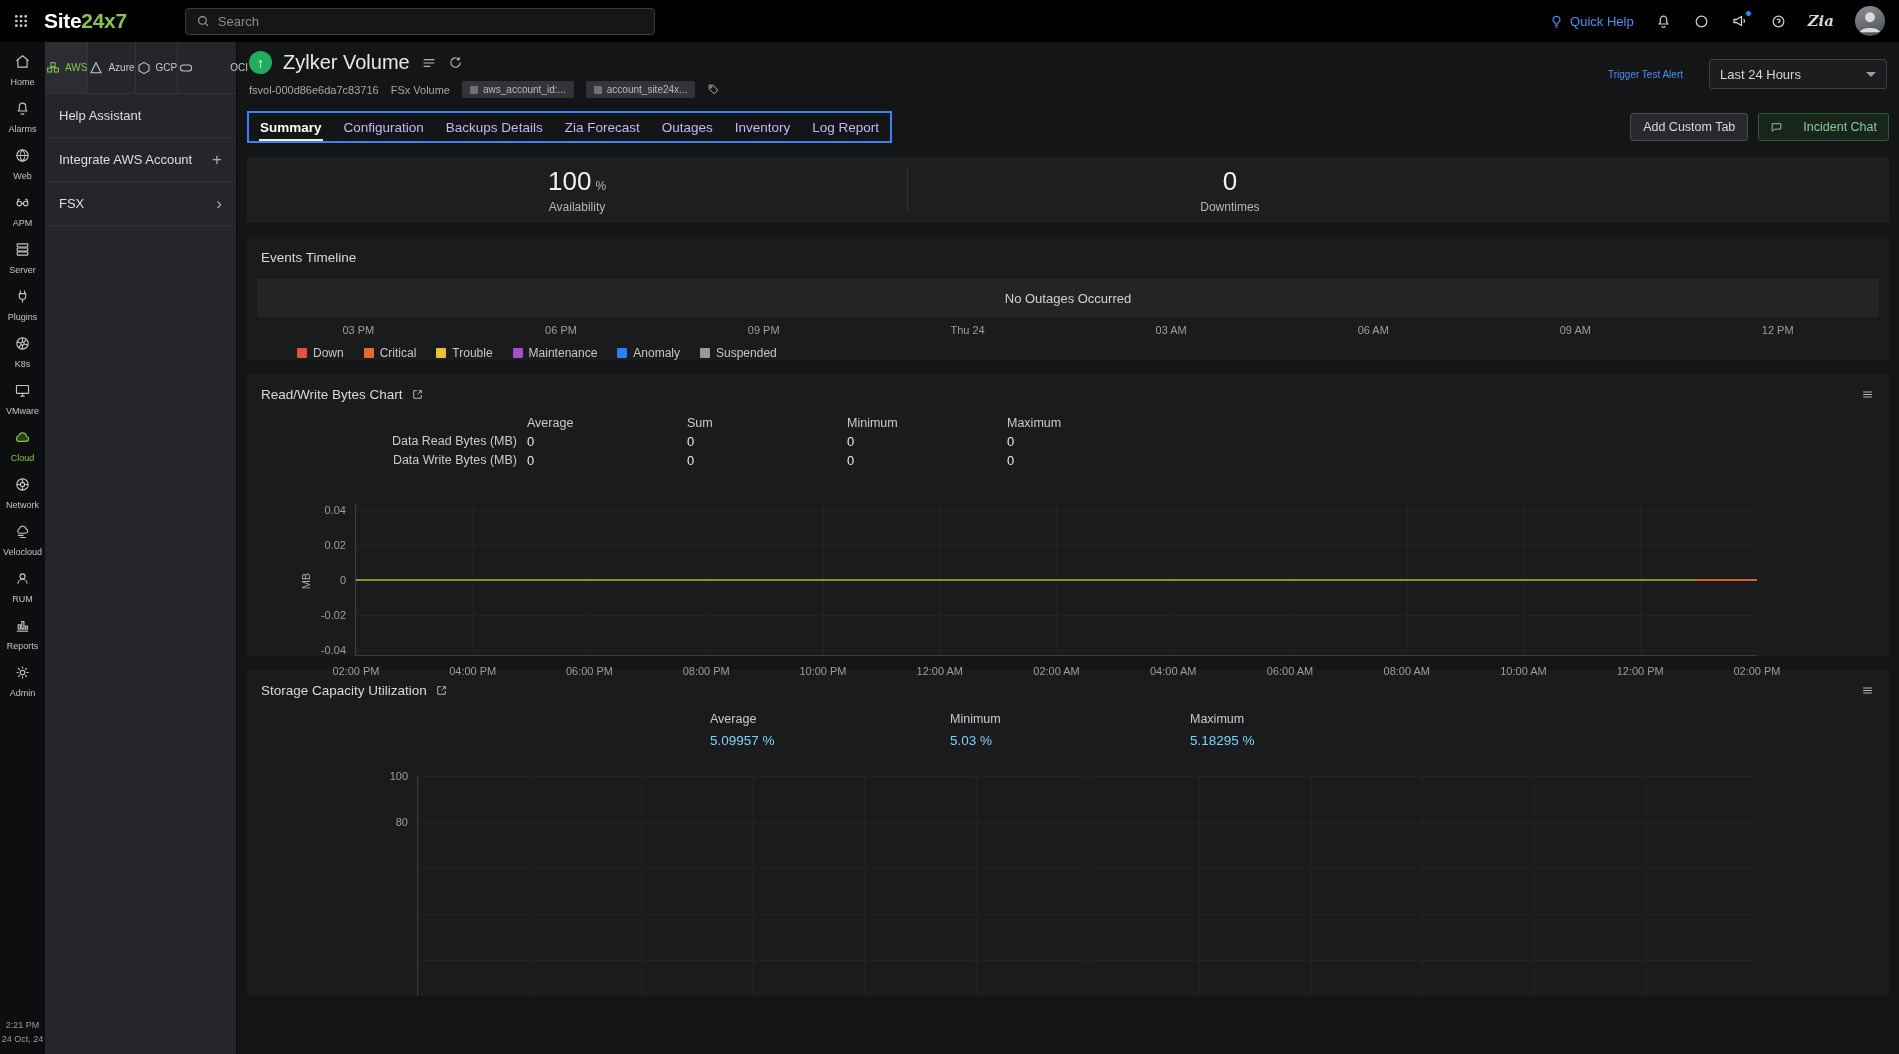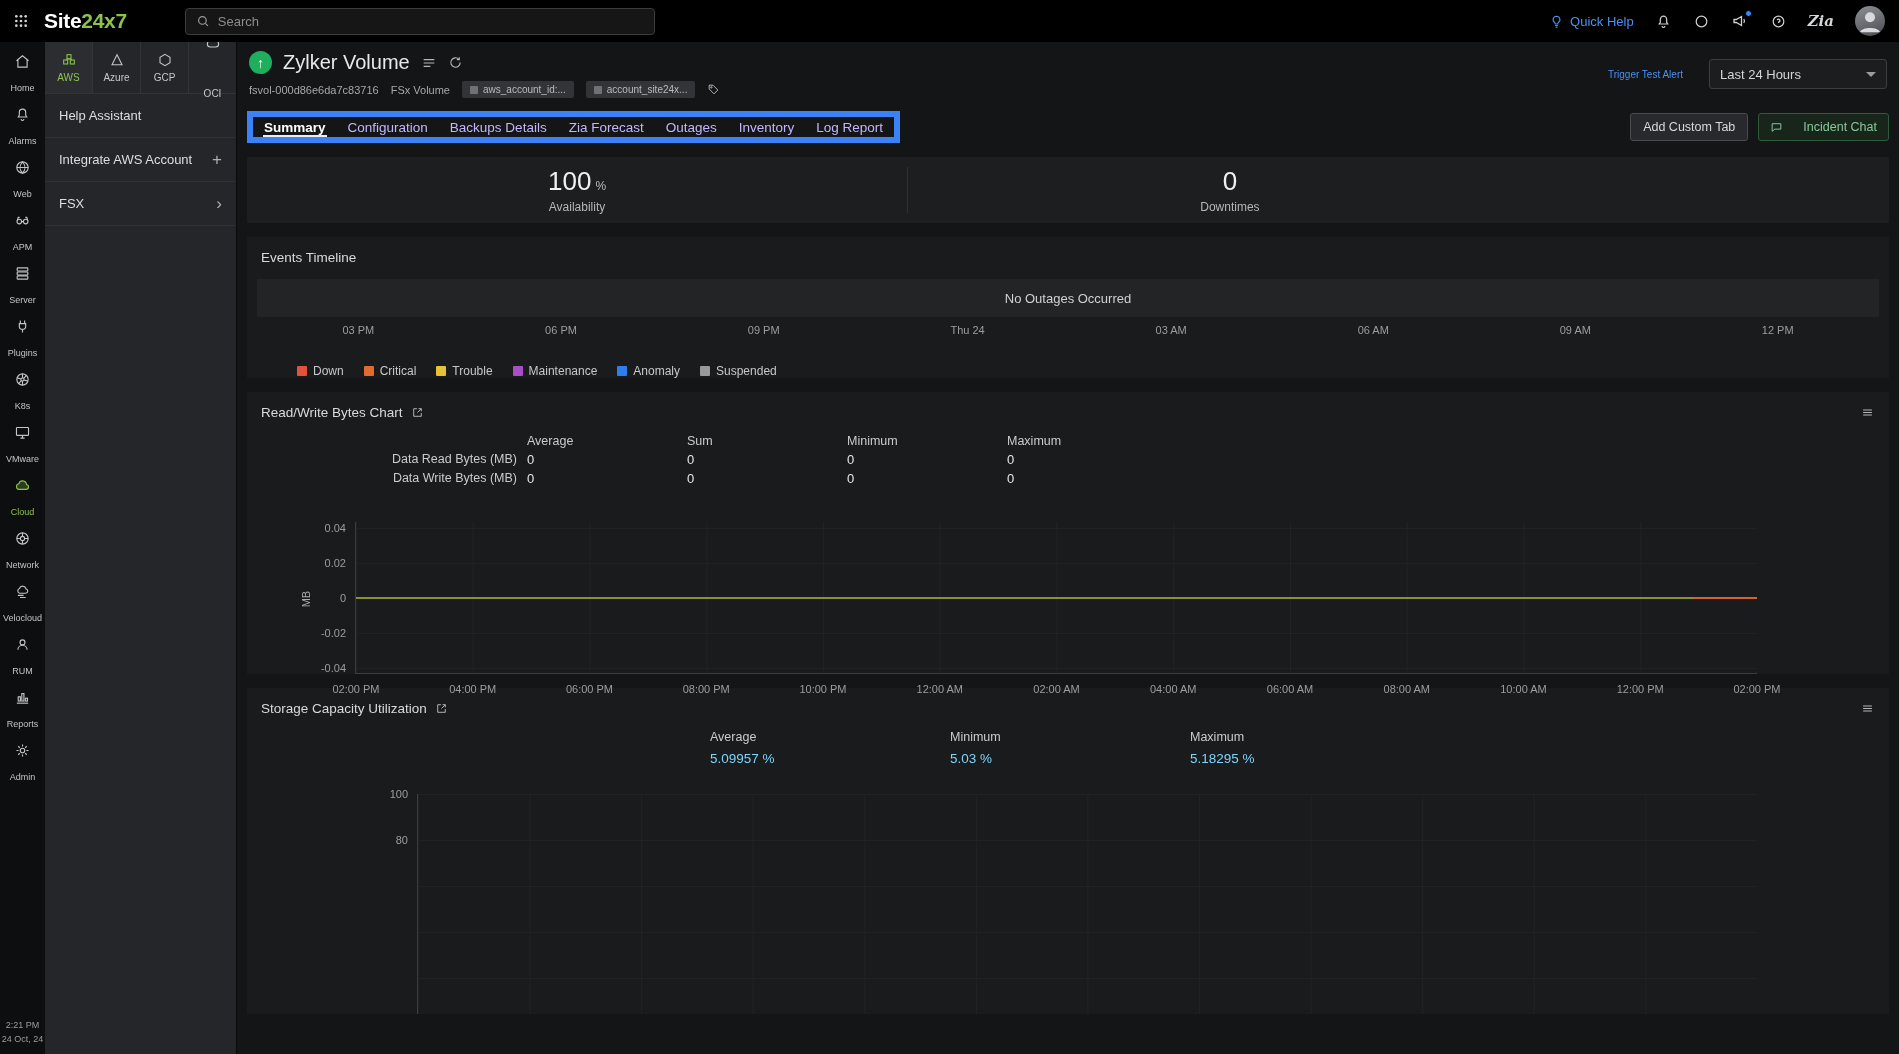--- a/index.html
+++ b/index.html
@@ -24,30 +24,30 @@
   .topbar-right { margin-left:auto; display:flex; align-items:center; gap:21px; padding-right:14px; }
   .tb-ic { color:#cfd1d3; position:relative; cursor:pointer; display:flex; align-items:center; }
   .quick-help { display:flex; align-items:center; gap:6px; color:#4a90f5; font-size:13px; cursor:pointer; }
   .dot { position:absolute; top:-2px; right:-3px; width:7px; height:7px; border-radius:50%; background:#2d8cff; border:1px solid #000; }
   .zia { font-family:"DejaVu Serif", serif; font-style:italic; font-weight:700; font-size:15px; color:#d4d6d8; }
   .avatar { width:30px; height:30px; border-radius:50%; background:linear-gradient(160deg,#8d8f93,#4a4d52); overflow:hidden; cursor:pointer; }
 
   
   .leftnav { position:absolute; top:42px; left:0; bottom:0; width:45px; background:#0d0e0f; z-index:20;
     display:flex; flex-direction:column; align-items:center; padding-top:4px; }
-  .nav-item { width:45px; padding:7px 0 6px; display:flex; flex-direction:column; align-items:center; gap:14px;
+  .nav-item { width:45px; padding:7px 0 6px; display:flex; flex-direction:column; align-items:center; gap:8px;
     color:#c2c4c6; cursor:pointer; }
   .nav-item .nav-lbl { font-size:9px; line-height:1; }
   .nav-item.active { color:#8ac34c; }
   .nav-clock { position:absolute; bottom:8px; left:0; right:0; text-align:center; font-size:9px; color:#9a9c9e; line-height:1.5; }
 
   
   .sidenav { position:absolute; top:42px; left:45px; bottom:0; width:192px; background:#242629; border-right:1px solid #0a0a0a; z-index:10; }
   .providers { display:flex; height:52px; border-bottom:1px solid #323437; }
-  .provider { flex:1; display:flex; flex-direction:column; align-items:center; justify-content:center; gap:4px;
+  .provider { flex:1; display:flex; flex-direction:row; align-items:center; justify-content:center; gap:4px;
     font-size:10px; color:#c6c8ca; border-right:1px solid #323437; cursor:pointer; }
   .provider:last-child { border-right:none;gap:36px; }
   .provider.active { color:#8ac34c; background:#2b2d30; }
   .side-item { height:44px; display:flex; align-items:center; justify-content:space-between; padding:0 14px;
     font-size:13px; color:#dcdee0; border-bottom:1px solid rgba(255,255,255,0.05); cursor:pointer; }
   .side-item .trail { color:#aeb0b2; font-size:17px; line-height:1; }
 
   
   .main { position:absolute; top:42px; left:237px; right:0; bottom:0; background:#141517; overflow:hidden; padding:0 10px; }
 
@@ -62,21 +62,21 @@
   .tag-chip { display:inline-flex; align-items:center; gap:5px; background:#323437; color:#b9bbbd;
     font-size:10px; padding:3px 8px; border-radius:2px; cursor:pointer; }
   .chip-ic { width:8px; height:8px; background:#6f7274; border-radius:1px; display:inline-block; }
   .mh-right { display:flex; align-items:center; gap:26px; margin-top:8px; }
   .link-blue { color:#4a90f5; font-size:10px; text-decoration:none; cursor:pointer; }
   .range-select { width:178px; height:30px; background:#1b1d1f; border:1px solid #3c3e41; border-radius:3px;
     display:flex; align-items:center; justify-content:space-between; padding:0 10px; font-size:13px; color:#d4d6d8; cursor:pointer; }
   .caret { width:0; height:0; border-left:5px solid transparent; border-right:5px solid transparent; border-top:5px solid #9a9c9e; }
 
   .tabs-row { margin-top:13px; display:flex; justify-content:space-between; align-items:center; }
-  .tabs-box { display:inline-flex; border:6px solid #3b82f6; height:32px; align-items:stretch; }
+  .tabs-box { display:inline-flex; border:2px solid #3b82f6; height:32px; align-items:stretch; }
   .tab { display:flex; align-items:center; padding:0 11px; font-size:13.5px; color:#c4b5fd; cursor:pointer; position:relative; white-space:nowrap; }
   .tab.active { color:#fff; font-weight:700; }
   .tab.active::after { content:""; position:absolute; left:10px; right:10px; bottom:0; height:2px; background:#eceded; }
   .tabs-actions { display:flex; gap:10px; }
   .btn-dark { height:28px; padding:0 12px; background:#27292c; border:1px solid #494c4f; color:#d6d8da;
     font-size:12.5px; border-radius:3px; font-family:inherit; cursor:pointer; }
   .btn-green { height:28px; padding:0 11px; background:#17251b; border:1px solid #2e5c3a; color:#8bc79a;
     font-size:12.5px; border-radius:3px; font-family:inherit; cursor:pointer; display:flex; align-items:center; gap:20px; }
 
   .stats-card { margin-top:14px; height:66px; background:#1d1e1f; display:flex; align-items:stretch; }
@@ -89,21 +89,21 @@
 
   .card { margin-top:14px; background:#1a1b1c; }
   .card-head { height:40px; display:flex; align-items:center; justify-content:space-between; padding:0 14px; }
   .card-title-wrap { display:flex; align-items:center; gap:8px; }
   .card-title { font-size:13.5px; color:#d8dadb; }
   .card-menu { color:#b5b7b9; cursor:pointer; display:flex; }
 
   .timeline-band { margin:2px 10px 0; height:38px; background:#232425; display:flex; align-items:center; justify-content:center;
     font-size:13px; color:#cfd1d3; }
   .timeline-ticks { margin:7px 10px 0; display:flex; justify-content:space-around; font-size:11px; color:#9b9da0; }
-  .legend { margin:28px 10px 12px 50px; display:flex; gap:20px; align-items:center; font-size:12px; color:#c6c8ca; }
+  .legend { margin:10px 10px 12px 50px; display:flex; gap:20px; align-items:center; font-size:12px; color:#c6c8ca; }
   .lg-item { display:flex; align-items:center; gap:6px; cursor:pointer; }
   .sq { width:10px; height:10px; border-radius:1px; display:inline-block; }
 
   
   .rw-table { display:grid; grid-template-columns:270px repeat(4,160px); row-gap:4px; margin-top:2px; font-size:12.5px; }
   .rw-th { color:#c9cbcd; padding-left:10px; }
   .rw-lbl { color:#c9cbcd; text-align:right; padding-right:0; }
   .rw-val { color:#e6e7e8; font-size:13px; padding-left:10px; }
   .plot { position:relative; margin:36px 132px 0 108px; height:152px;
     border-left:1px solid #3a3c3e; border-bottom:1px solid #3a3c3e;

